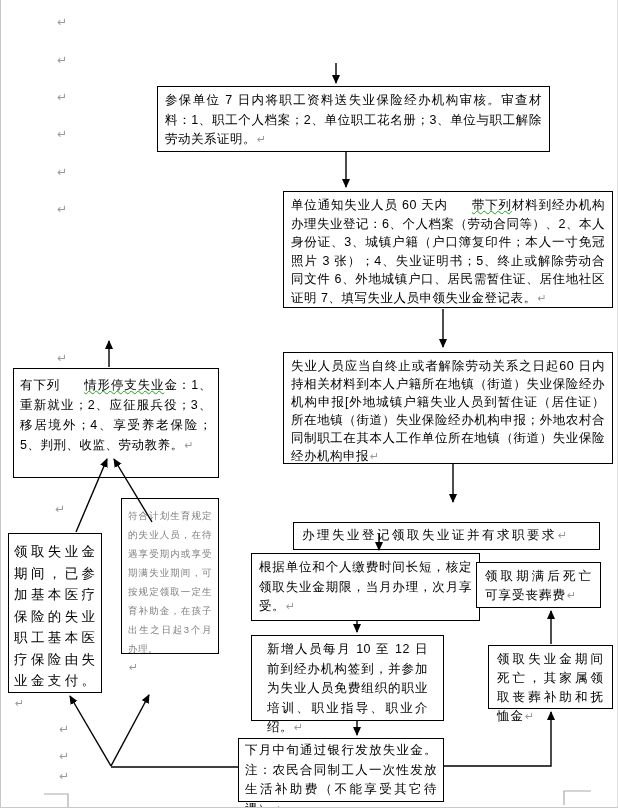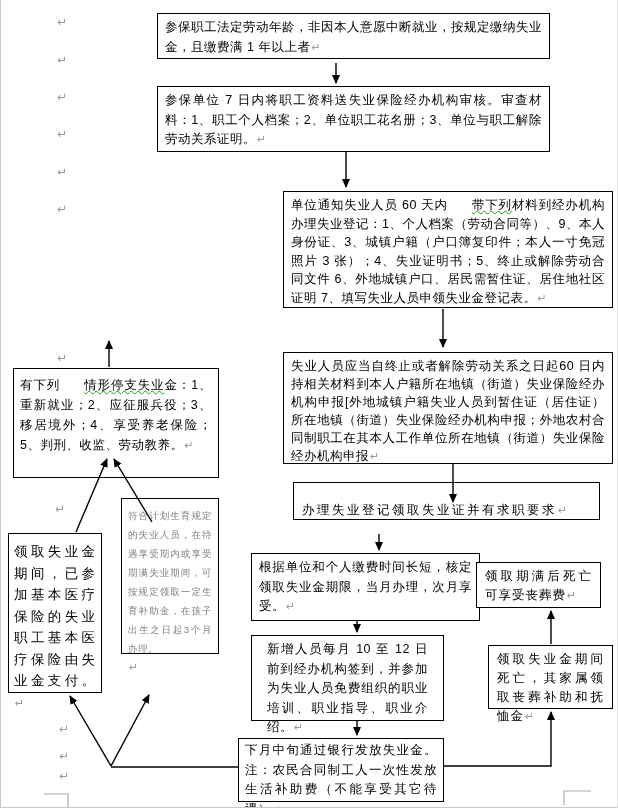--- a/index.html
+++ b/index.html
@@ -31,37 +31,34 @@
   <span class="margin-mark" style="left:56px;top:127px">↵</span>
   <span class="margin-mark" style="left:56px;top:165px">↵</span>
   <span class="margin-mark" style="left:56px;top:202px">↵</span>
   <span class="margin-mark" style="left:56px;top:351px">↵</span>
   <span class="margin-mark" style="left:54px;top:466px">↵</span>
   <span class="margin-mark" style="left:54px;top:502px">↵</span>
   <span class="margin-mark" style="left:58px;top:722px">↵</span>
   <span class="margin-mark" style="left:58px;top:749px">↵</span>
   <span class="margin-mark" style="left:58px;top:769px">↵</span>
 
-  <div class="fbox" style="left:156px;top:13px;width:393px;height:46px;line-height:19.5px">
-    <span>参保职工法定劳动年龄，非因本人意愿中断就业，按规定缴纳失业金，且缴费满 1 年以上者</span><span class="cr">↵</span>
-  </div>
 
   <div class="fbox" style="left:156px;top:86px;width:393px;height:66px;line-height:19.5px">
     <span>参保单位 7 日内将职工资料送失业保险经办机构审核。审查材料：1、职工个人档案；2、单位职工花名册；3、单位与职工解除劳动关系证明。</span><span class="cr">↵</span>
   </div>
 
   <div class="fbox" style="left:282px;top:191px;width:330px;height:117px;line-height:18.6px">
-    <span>单位通知失业人员 60 天内</span><span class="wavy">带下列</span><span>材料到经办机构办理失业登记：1、个人档案（劳动合同等）、9、本人身份证、3、城镇户籍（户口簿复印件；本人一寸免冠照片 3 张）；4、失业证明书；5、终止或解除劳动合同文件 6、外地城镇户口、居民需暂住证、居住地社区证明 7、填写失业人员申领失业金登记表。</span><span class="cr">↵</span>
+    <span>单位通知失业人员 60 天内</span><span class="wavy">带下列</span><span>材料到经办机构办理失业登记：6、个人档案（劳动合同等）、2、本人身份证、3、城镇户籍（户口簿复印件；本人一寸免冠照片 3 张）；4、失业证明书；5、终止或解除劳动合同文件 6、外地城镇户口、居民需暂住证、居住地社区证明 7、填写失业人员申领失业金登记表。</span><span class="cr">↵</span>
   </div>
 
   <div class="fbox" style="left:282px;top:352px;width:330px;height:112px;line-height:18px">
     <span>失业人员应当自终止或者解除劳动关系之日起60 日内持相关材料到本人户籍所在地镇（街道）失业保险经办机构申报[外地城镇户籍失业人员到暂住证（居住证）所在地镇（街道）失业保险经办机构申报；外地农村合同制职工在其本人工作单位所在地镇（街道）失业保险经办机构申报</span><span class="cr">↵</span>
   </div>
 
-  <div class="fbox" style="left:292px;top:482px;width:307px;height:28px;padding:18px 8px;letter-spacing:2.5px;white-space:nowrap">
+  <div class="fbox" style="left:292px;top:522px;width:307px;height:28px;padding:3px 8px;letter-spacing:2.5px;white-space:nowrap">
     <span>办理失业登记领取失业证并有求职要求</span><span class="cr">↵</span>
   </div>
 
   <div class="fbox" style="left:250px;top:553px;width:229px;height:68px;line-height:19.5px;padding:4px 7px">
     <span>根据单位和个人缴费时间长短，核定领取失业金期限，当月办理，次月享受。</span><span class="cr">↵</span>
   </div>
 
   <div class="fbox" style="left:250px;top:635px;width:193px;height:86px;line-height:19.5px;padding:4px 15px">
     <span>新增人员每月 10 至 12 日前到经办机构签到，并参加为失业人员免费组织的职业培训、职业指导、职业介绍。</span><span class="cr">↵</span>
   </div>

